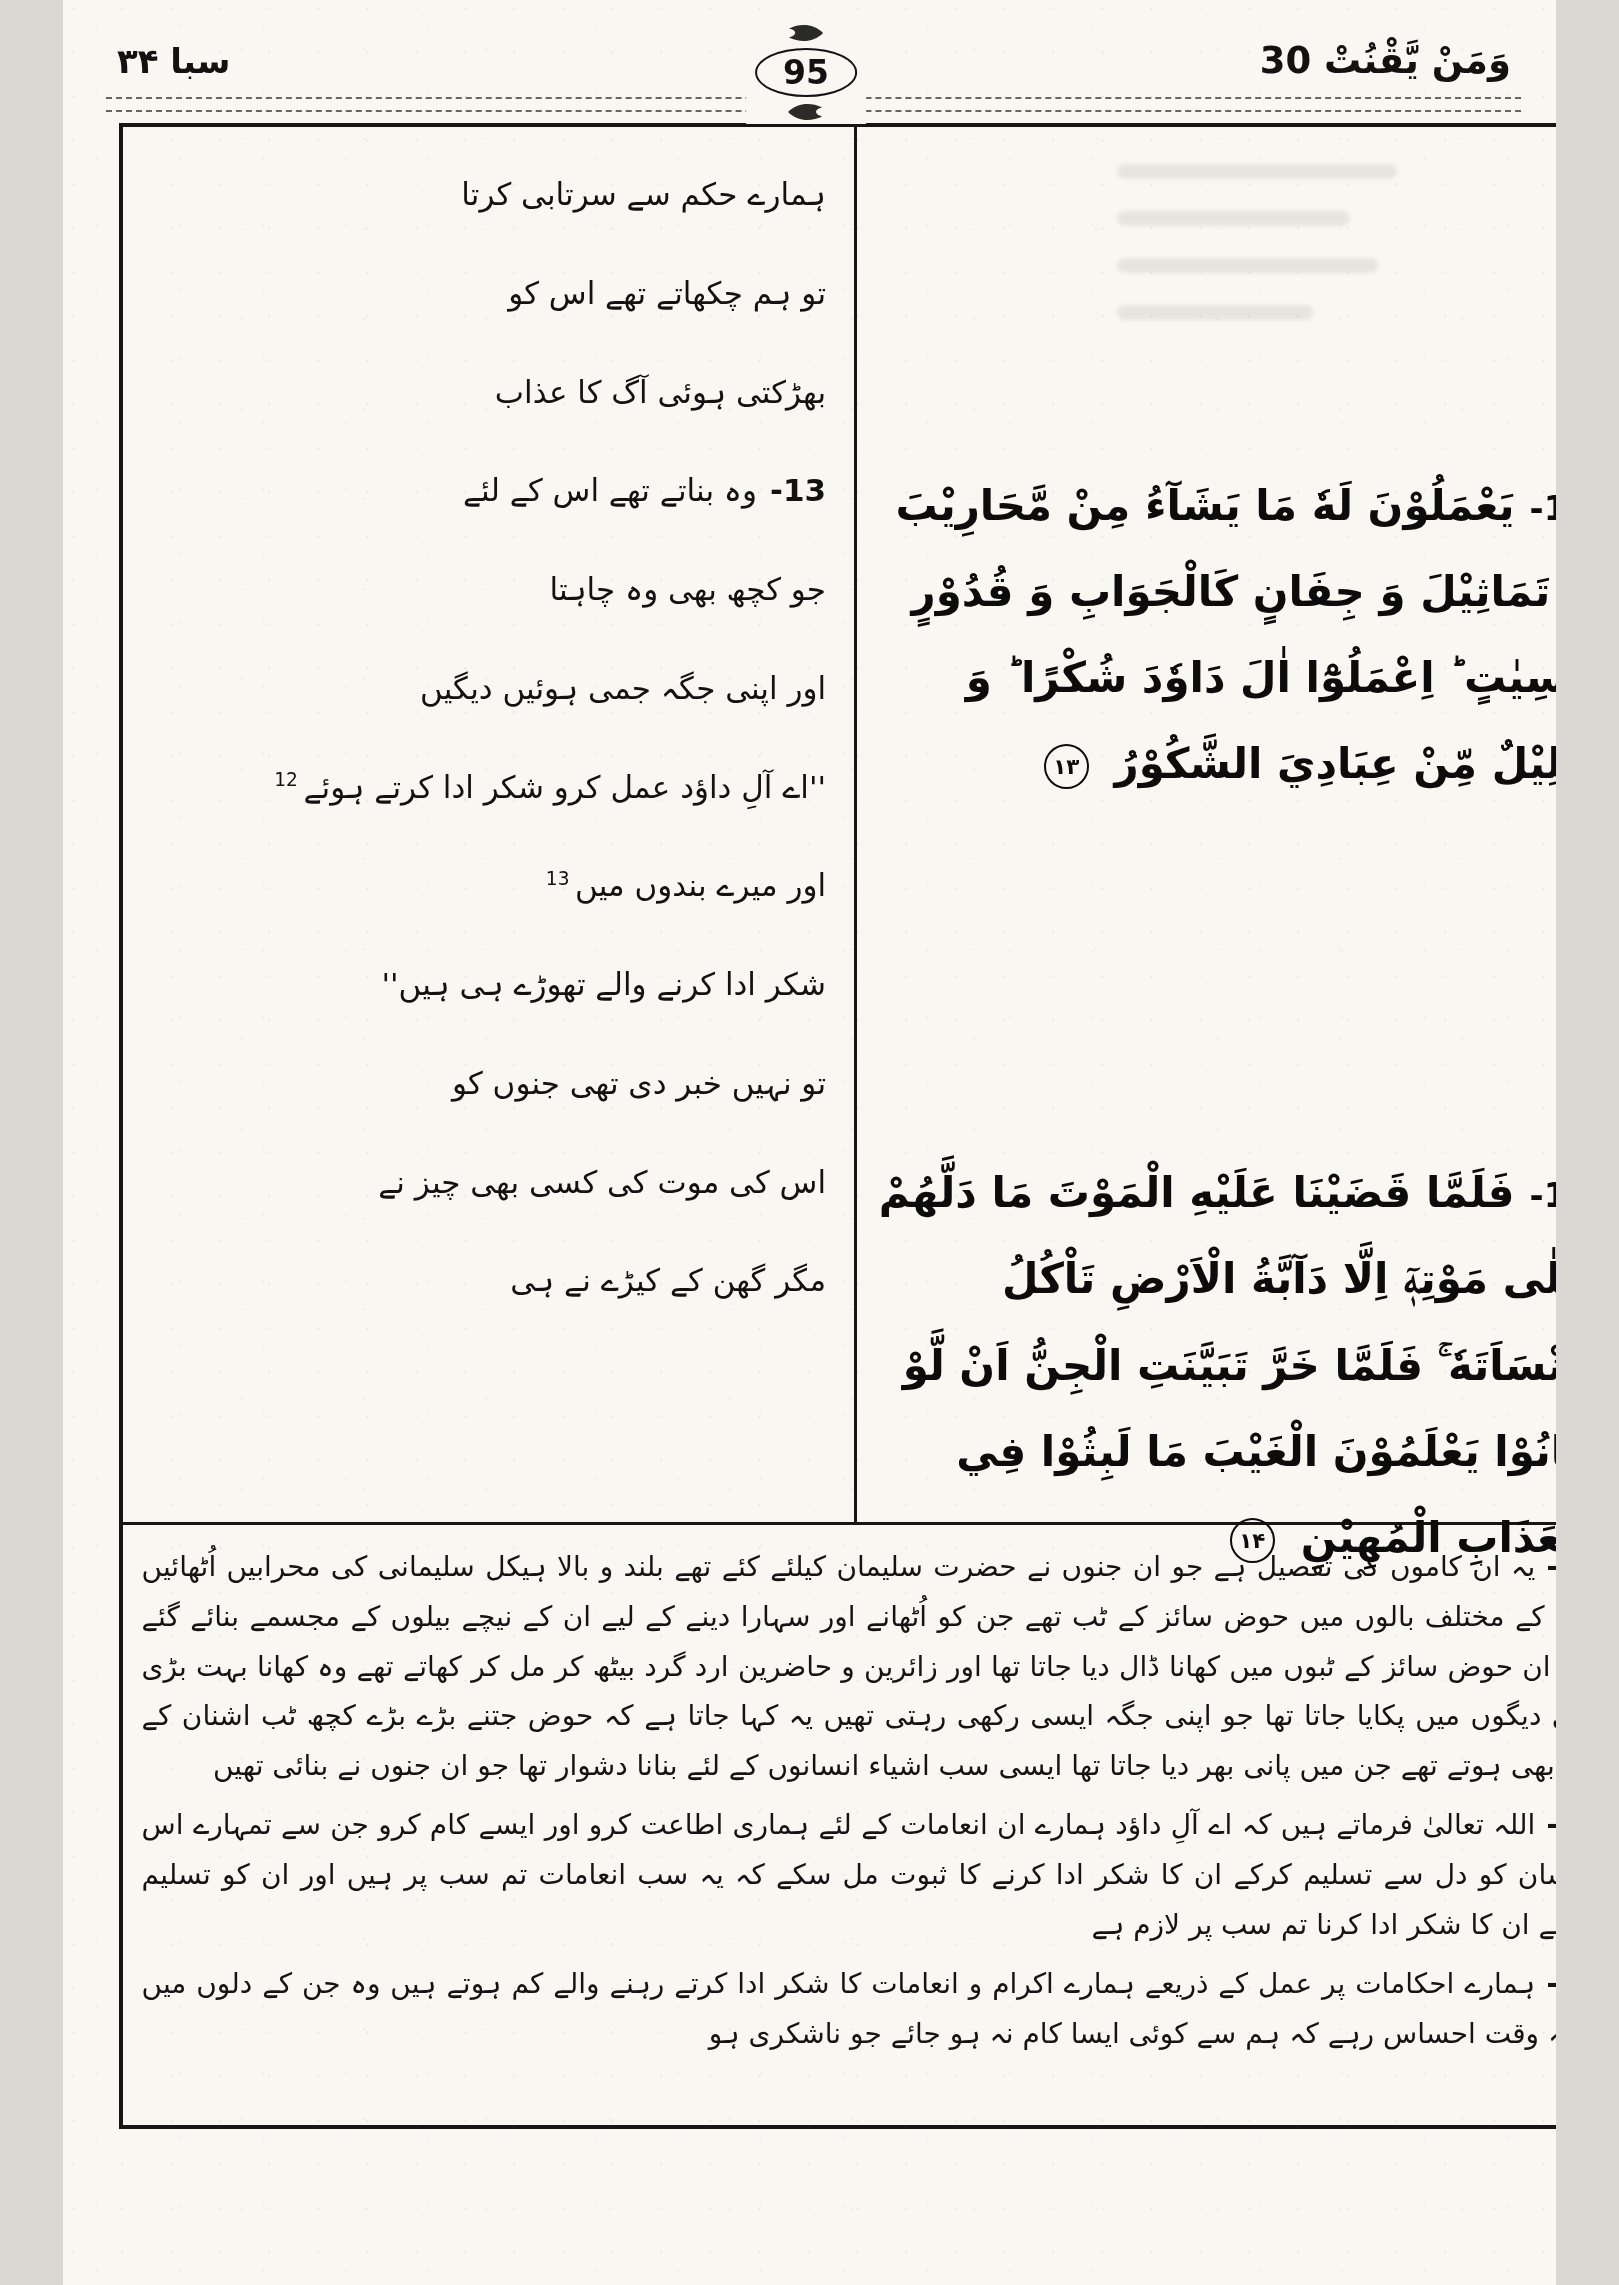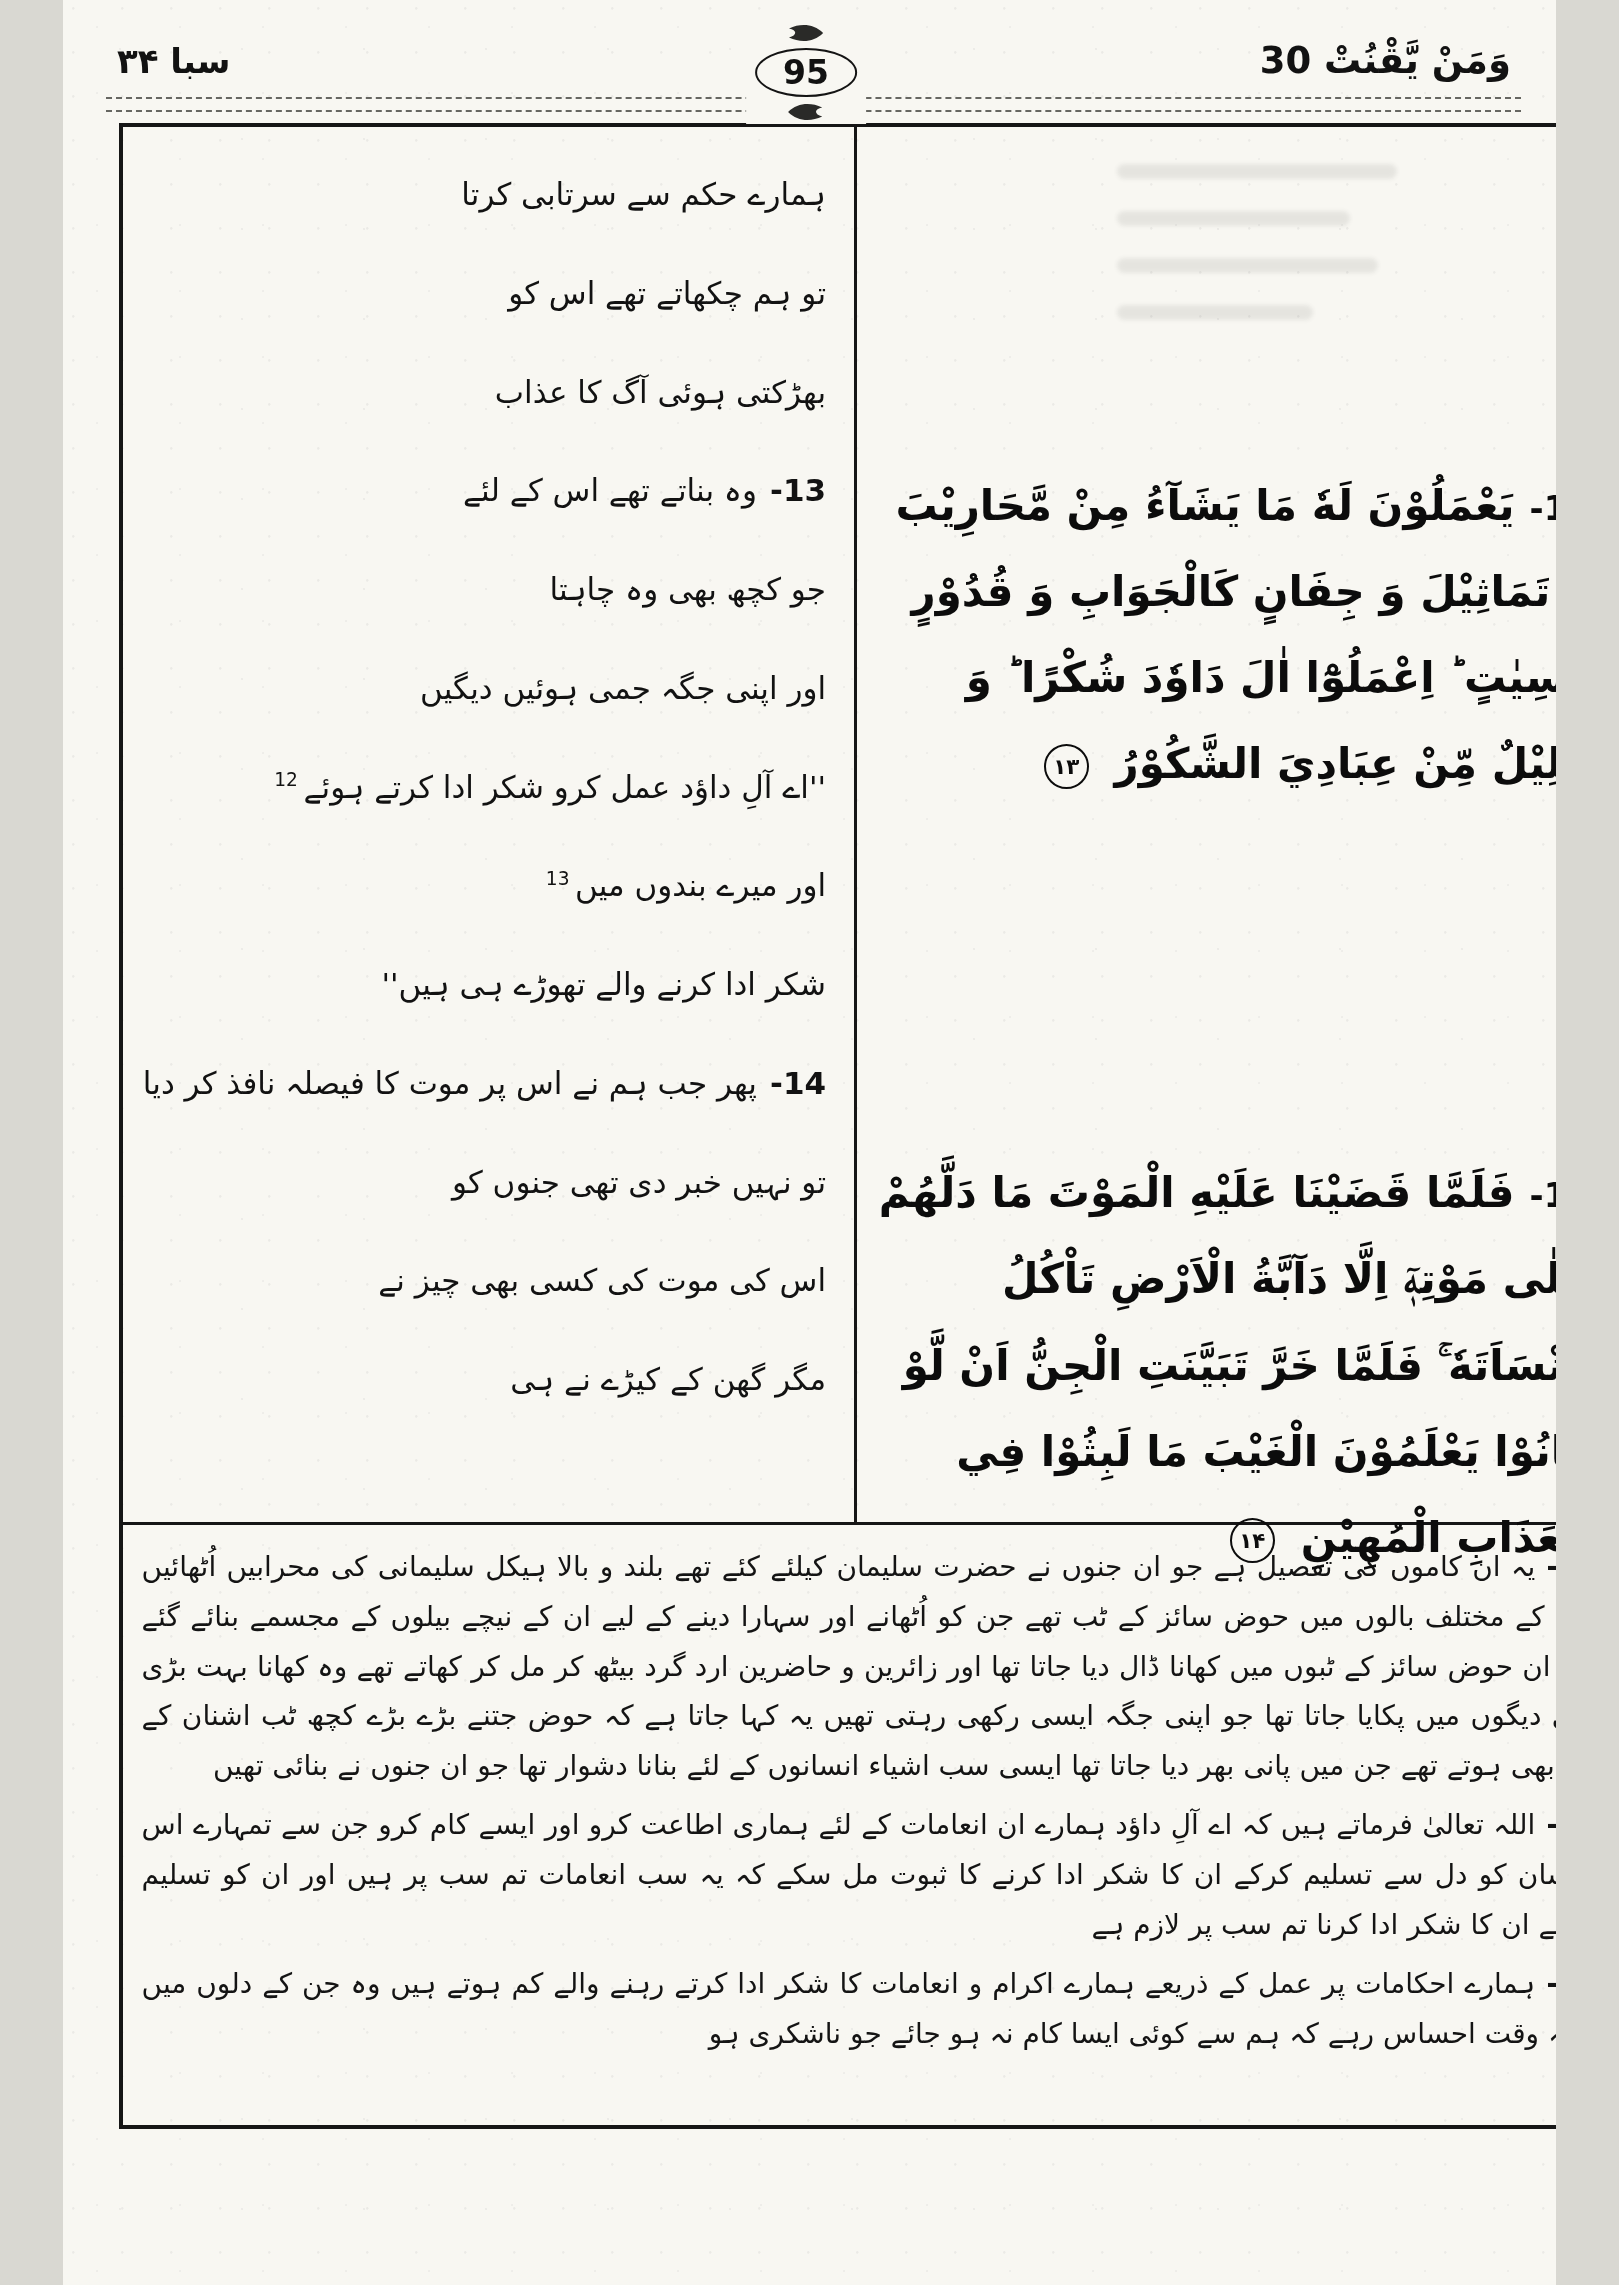--- a/index.html
+++ b/index.html
@@ -129,21 +129,20 @@
       <div class="col-urdu">
         <div class="urdu-line"><span class="vmark"></span><span>ہمارے حکم سے سرتابی کرتا</span><sup></sup></div>
         <div class="urdu-line"><span class="vmark"></span><span>تو ہم چکھاتے تھے اس کو</span><sup></sup></div>
         <div class="urdu-line"><span class="vmark"></span><span>بھڑکتی ہوئی آگ کا عذاب</span><sup></sup></div>
         <div class="urdu-line"><span class="vmark">13-</span><span>وہ بناتے تھے اس کے لئے</span><sup></sup></div>
         <div class="urdu-line"><span class="vmark"></span><span>جو کچھ بھی وہ چاہتا</span><sup></sup></div>
         <div class="urdu-line"><span class="vmark"></span><span>اور اپنی جگہ جمی ہوئیں دیگیں</span><sup></sup></div>
         <div class="urdu-line"><span class="vmark"></span><span>''اے آلِ داؤد عمل کرو شکر ادا کرتے ہوئے</span><sup>12</sup></div>
         <div class="urdu-line"><span class="vmark"></span><span>اور میرے بندوں میں</span><sup>13</sup></div>
         <div class="urdu-line"><span class="vmark"></span><span>شکر ادا کرنے والے تھوڑے ہی ہیں''</span><sup></sup></div>
-        <div class="urdu-line"><span class="vmark">14-</span><span>پھر جب ہم نے اس پر موت کا فیصلہ نافذ کر دیا</span><sup></sup></div>
         <div class="urdu-line"><span class="vmark"></span><span>تو نہیں خبر دی تھی جنوں کو</span><sup></sup></div>
         <div class="urdu-line"><span class="vmark"></span><span>اس کی موت کی کسی بھی چیز نے</span><sup></sup></div>
         <div class="urdu-line"><span class="vmark"></span><span>مگر گھن کے کیڑے نے ہی</span><sup></sup></div>
       </div>
 
       <div class="col-arabic">
         <div class="bleed">
             <i></i>
             <i></i>
             <i></i>

